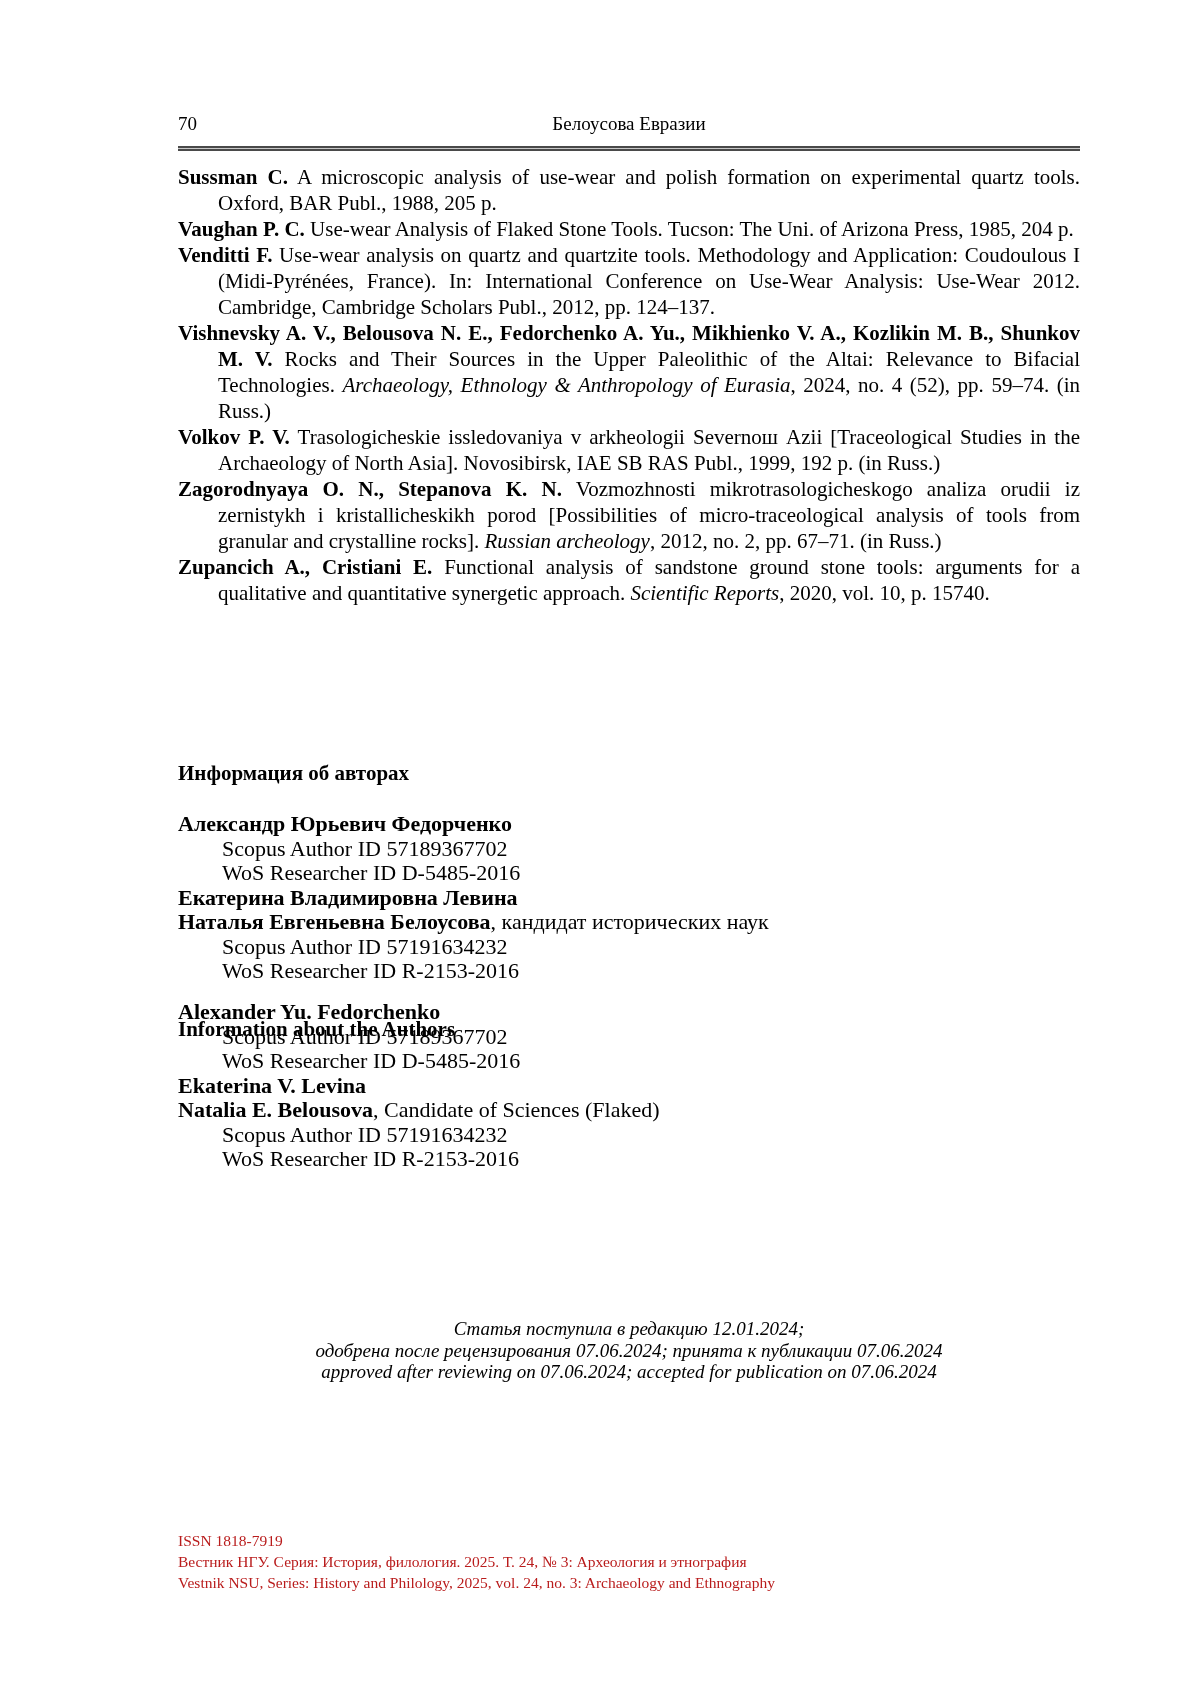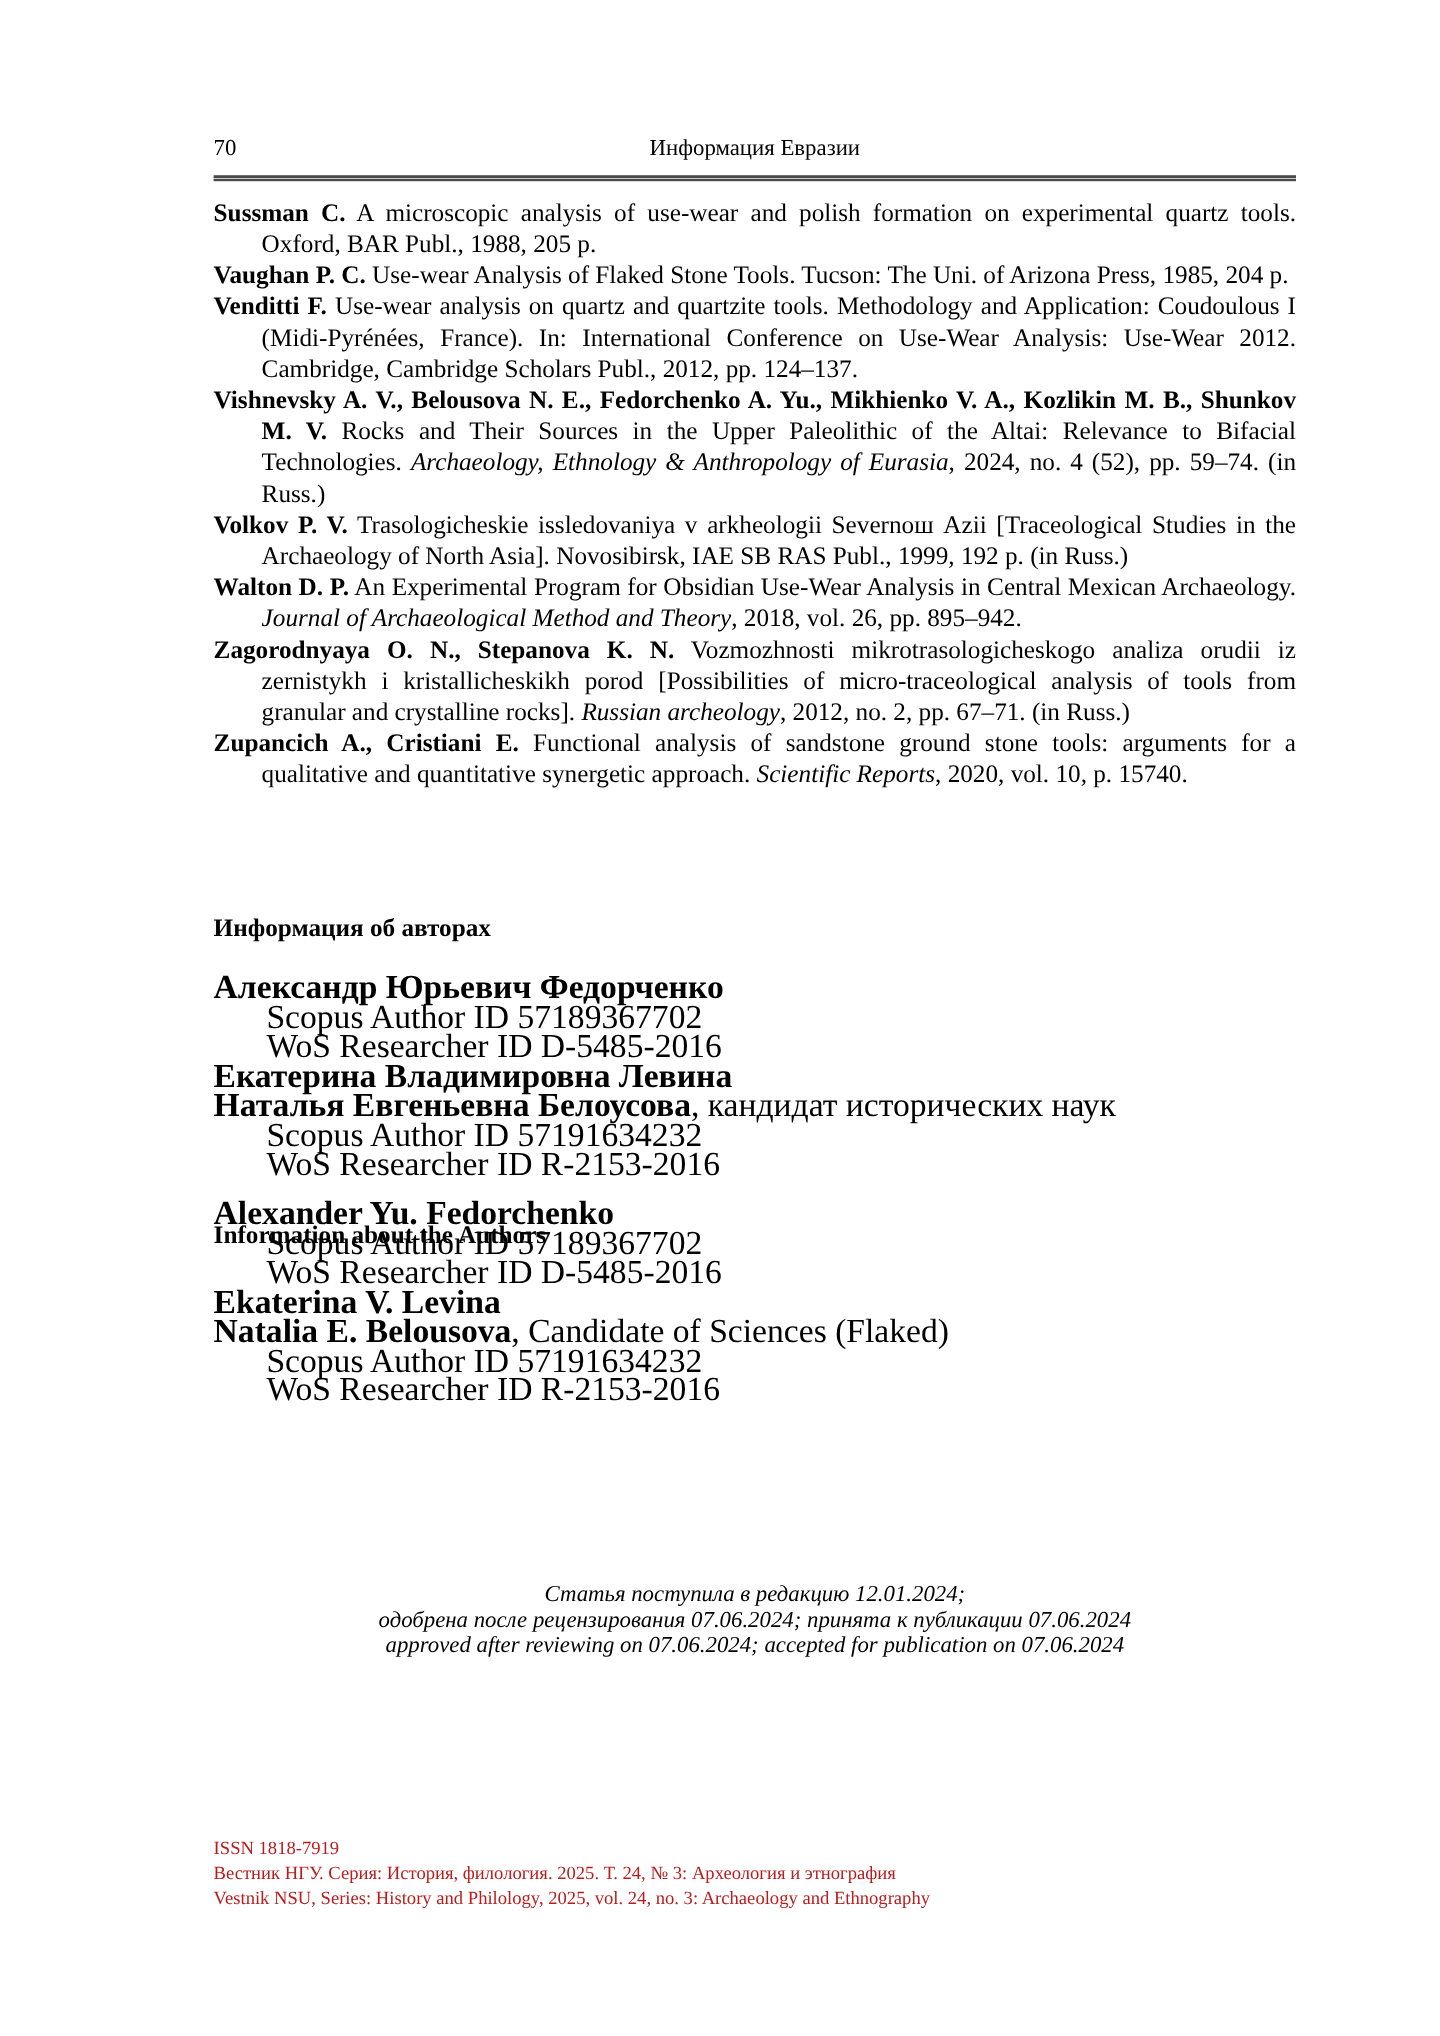--- a/index.html
+++ b/index.html
@@ -56,21 +56,21 @@
   .sec-heading {
     text-align: left;
     font-weight: bold;
     font-size: 21px;
     line-height: 26px;
   }
   .h-ru { top: 760px; }
   .h-en { top: 1016px; }
   
   .authors {
-    font-size: 28px;
+    font-size: 22px;
     line-height: 24.5px;
   }
   .authors-ru { top: 812px; }
   .authors-en { top: 1000px; }
   .id-line { padding-left: 44px; }
   
   .dates {
     top: 1318px;
     text-align: center;
     font-style: italic;
@@ -83,31 +83,30 @@
     font-size: 15.5px;
     line-height: 21px;
     color: #b91c1c;
   }
 </style>
 </head>
 <body>
 
 <div class="col header">
   <span class="pageno">70</span>
-  <div class="running-title">Информация Евразии</div>
+  <div class="running-title">Белоусова Евразии</div>
 </div>
 <div class="col header-rule"></div>
 
 <div class="col refs">
   <div class="ref"><span class="b">Sussman C.</span><span> A microscopic analysis of use-wear and polish formation on experimental quartz tools. Oxford, BAR Publ., 1988, 205 p.</span></div>
   <div class="ref"><span class="b">Vaughan P. C.</span><span> Use-wear Analysis of Flaked Stone Tools. Tucson: The Uni. of Arizona Press, 1985, 204 p.</span></div>
   <div class="ref"><span class="b">Venditti F.</span><span> Use-wear analysis on quartz and quartzite tools. Methodology and Application: Coudoulous I (Midi-Pyrénées, France). In: International Conference on Use-Wear Analysis: Use-Wear 2012. Cambridge, Cambridge Scholars Publ., 2012, pp. 124–137.</span></div>
   <div class="ref"><span class="b">Vishnevsky A. V.,  Belousova N. E.,  Fedorchenko A. Yu.,  Mikhienko V. A.,  Kozlikin M. B., Shunkov M. V.</span><span> Rocks and Their Sources in the Upper Paleolithic of the Altai: Relevance to Bifacial Technologies. </span><span class="i">Archaeology, Ethnology &amp; Anthropology of Eurasia</span><span>, 2024, no. 4 (52), pp. 59–74. (in Russ.)</span></div>
   <div class="ref"><span class="b">Volkov P. V.</span><span> Trasologicheskie issledovaniya v arkheologii Severnoш Azii [Traceological Studies in the Archaeology of North Asia]. Novosibirsk, IAE SB RAS Publ., 1999, 192 p. (in Russ.)</span></div>
-  <div class="ref"><span class="b">Walton D. P.</span><span> An Experimental Program for Obsidian Use-Wear Analysis in Central Mexican Archaeology. </span><span class="i">Journal of Archaeological Method and Theory</span><span>, 2018, vol. 26, pp. 895–942.</span></div>
   <div class="ref"><span class="b">Zagorodnyaya O. N.,  Stepanova K. N.</span><span> Vozmozhnosti mikrotrasologicheskogo analiza orudii iz zernistykh i kristallicheskikh porod [Possibilities of micro-traceological analysis of tools from granular and crystalline rocks]. </span><span class="i">Russian archeology</span><span>, 2012, no. 2, pp. 67–71. (in Russ.)</span></div>
   <div class="ref"><span class="b">Zupancich A.,  Cristiani E.</span><span> Functional analysis of sandstone ground stone tools: arguments for a qualitative and quantitative synergetic approach. </span><span class="i">Scientific Reports</span><span>, 2020, vol. 10, p. 15740.</span></div>
 </div>
 
 <div class="col sec-heading h-ru">Информация об авторах</div>
 
 <div class="col authors authors-ru">
   <div class="b">Александр Юрьевич Федорченко</div>
   <div class="id-line">Scopus Author ID 57189367702</div>
   <div class="id-line">WoS Researcher ID D-5485-2016</div>

